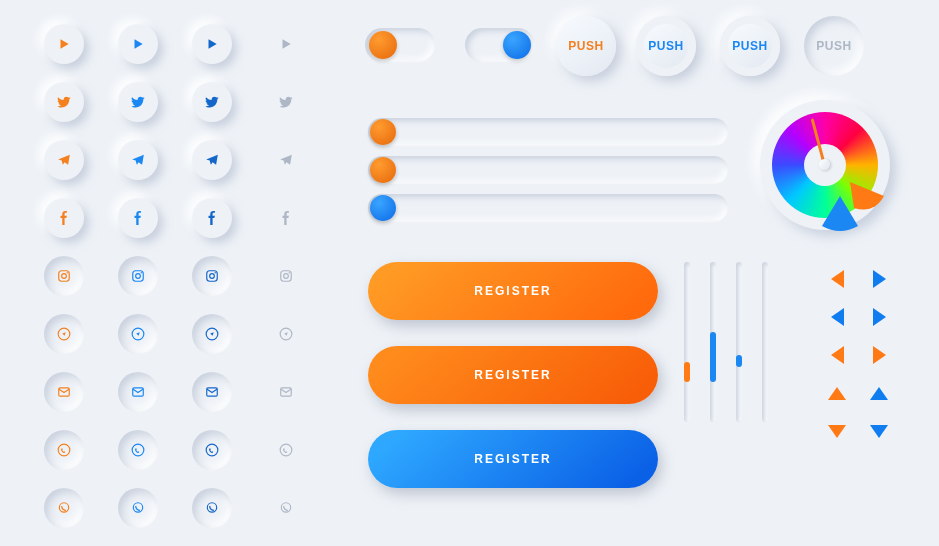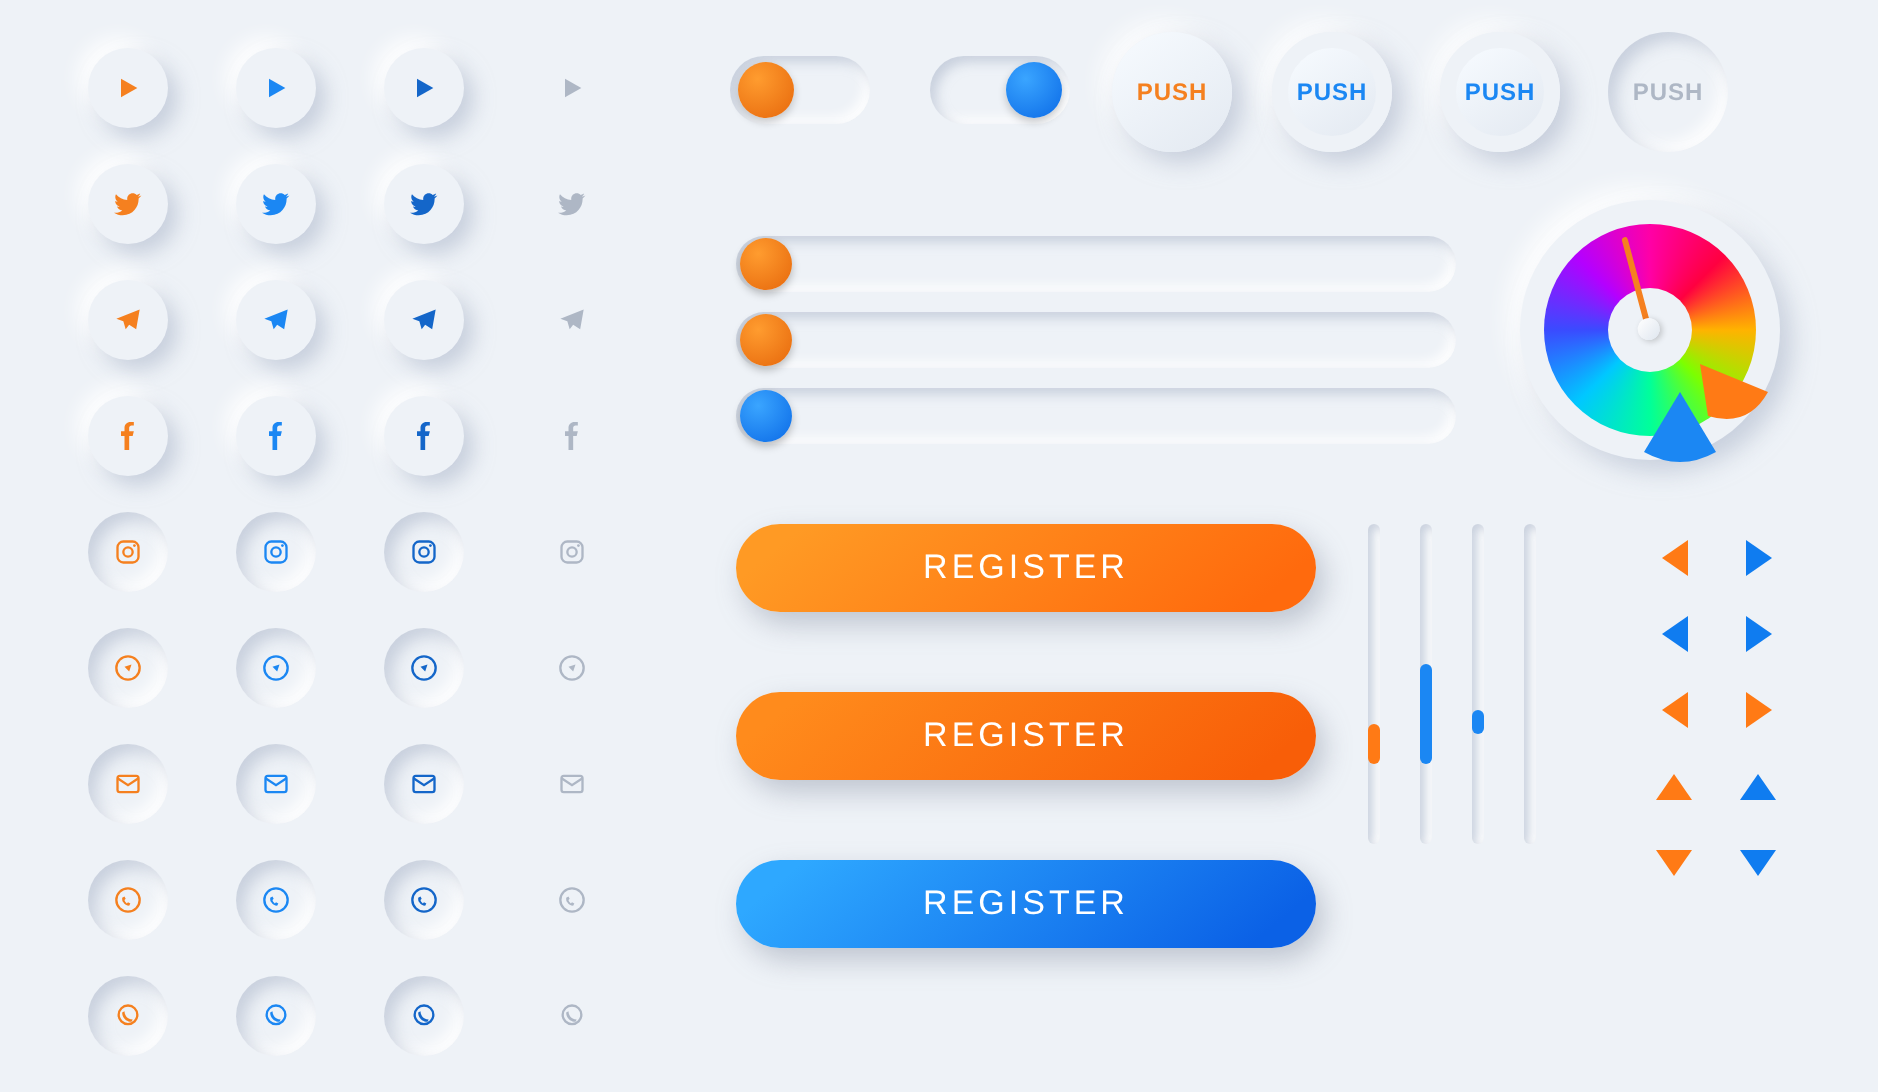--- a/index.html
+++ b/index.html
@@ -130,23 +130,23 @@
     background:linear-gradient(145deg,#ffffff,#dfe6ef);
     box-shadow:1px 1px 3px rgba(0,0,0,.2);
   }
   .pointer{
     position:absolute;z-index:2;
   }
 
   
   .register{
     position:absolute;
-    width:290px;height:44px;border-radius:29px;
+    width:290px;height:58px;border-radius:29px;
     display:flex;align-items:center;justify-content:center;
-    color:#fff;font-size:17px;font-weight:400;letter-spacing:2px;
+    color:#fff;font-size:12px;font-weight:700;letter-spacing:2px;
     cursor:pointer;
     box-shadow:4px 6px 14px rgba(120,130,150,.4);
   }
   .register.orange1{background:linear-gradient(140deg,#ff9a24 10%,#ff6a0d 90%);}
   .register.orange2{background:linear-gradient(140deg,#ff8b1c 10%,#f85e08 90%);}
   .register.blue1{background:linear-gradient(140deg,#2ea8ff 10%,#0b61e6 90%);}
 
   
   .eq{
     position:absolute;

